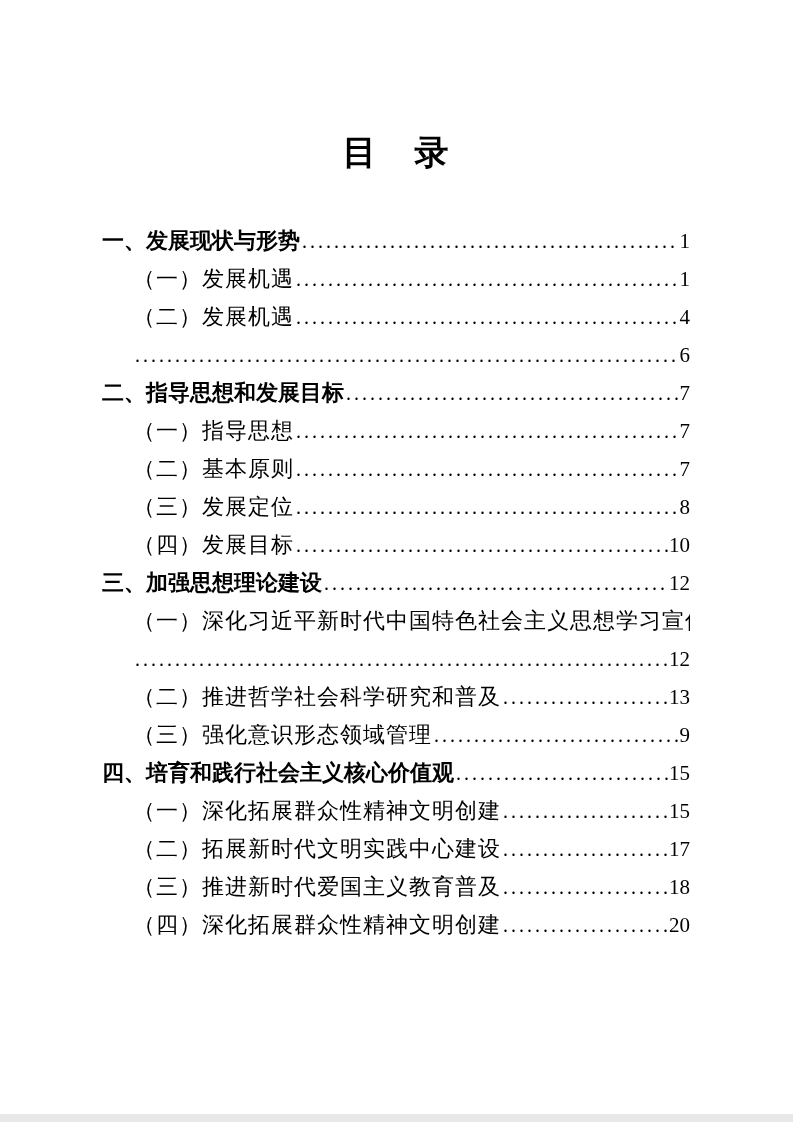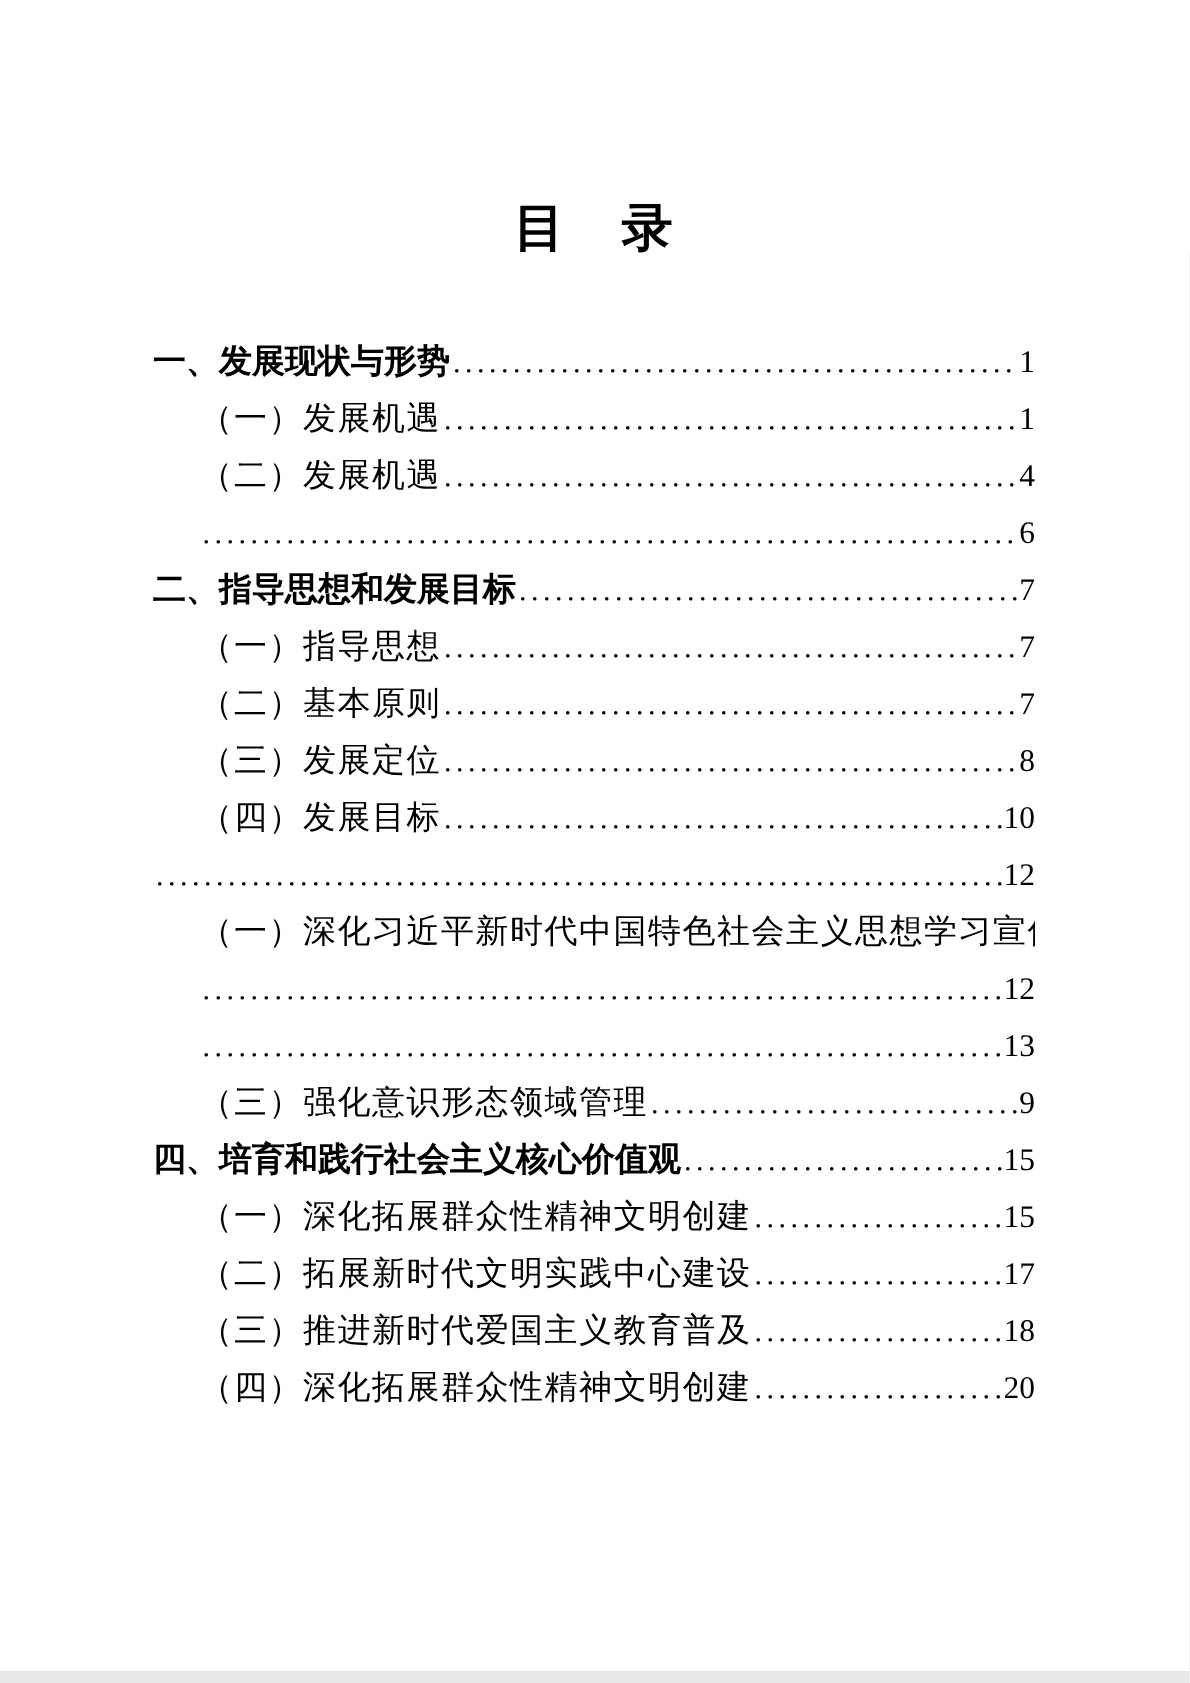--- a/index.html
+++ b/index.html
@@ -118,31 +118,33 @@
         <span class="toc-text">（三）发展定位</span>
         <span class="toc-dots">........................................................................................................................</span>
         <span class="toc-page">8</span>
       </div>
       <div class="toc-row lvl2">
         <span class="toc-text">（四）发展目标</span>
         <span class="toc-dots">........................................................................................................................</span>
         <span class="toc-page">10</span>
       </div>
       <div class="toc-row lvl1">
+        <span class="toc-text">三、加强思想理论建设</span>
         <span class="toc-dots">........................................................................................................................</span>
         <span class="toc-page">12</span>
       </div>
       <div class="toc-row lvl2 wrap-first">
         <span class="toc-text">（一）深化习近平新时代中国特色社会主义思想学习宣传贯彻</span>
       </div>
       <div class="toc-row lvl2 wrap-cont">
         <span class="toc-dots">........................................................................................................................</span>
         <span class="toc-page">12</span>
       </div>
       <div class="toc-row lvl2">
+        <span class="toc-text">（二）推进哲学社会科学研究和普及</span>
         <span class="toc-dots">........................................................................................................................</span>
         <span class="toc-page">13</span>
       </div>
       <div class="toc-row lvl2">
         <span class="toc-text">（三）强化意识形态领域管理</span>
         <span class="toc-dots">........................................................................................................................</span>
         <span class="toc-page">9</span>
       </div>
       <div class="toc-row lvl1">
         <span class="toc-text">四、培育和践行社会主义核心价值观</span>

